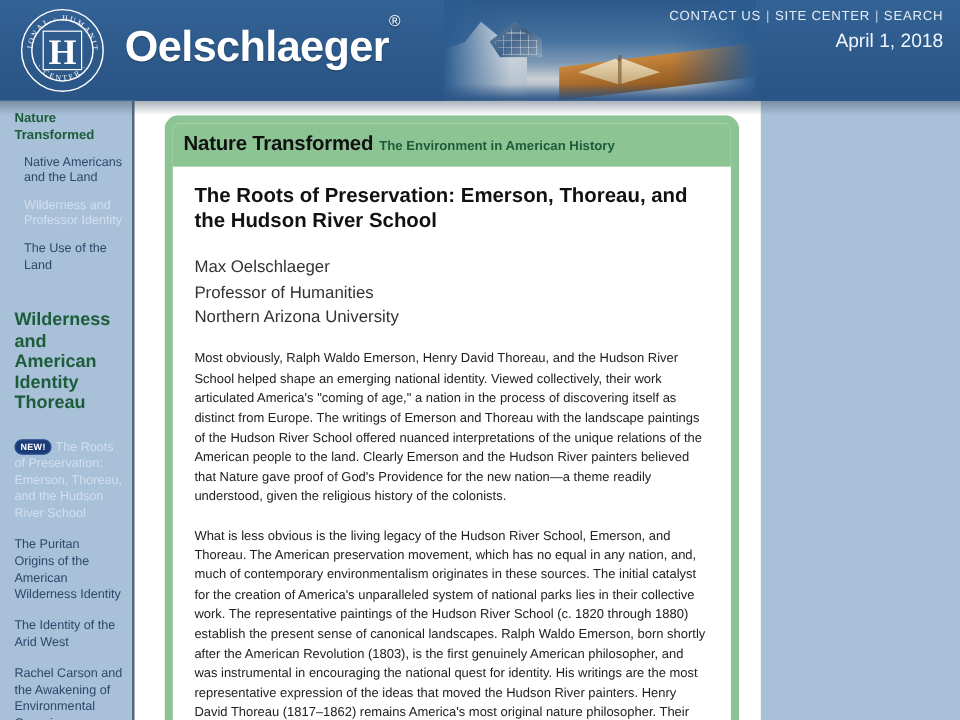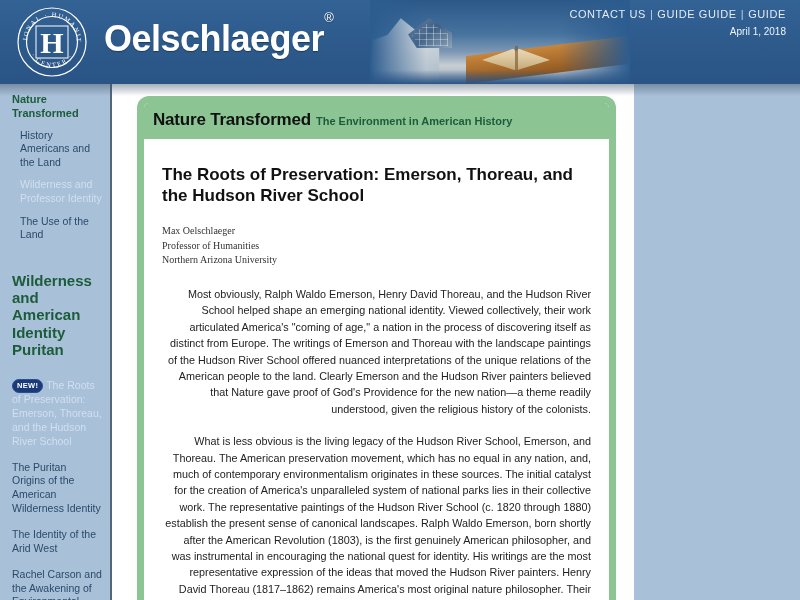--- a/index.html
+++ b/index.html
@@ -85,21 +85,21 @@
   .wordmark sup{font-size:13px;font-weight:normal;top:-16px;position:relative;}
 
   .topnav{
     position:absolute;right:14px;top:8px;
     color:#e3ecf6;font-size:11px;letter-spacing:.6px;
   }
   .topnav a{color:#e3ecf6;text-decoration:none;text-align:center;}
   .topnav .sep{padding:0 4px;color:#bcd0e4;}
   .hdr-date{
     position:absolute;right:14px;top:26px;
-    color:#eef4fa;font-size:10px;
+    color:#eef4fa;font-size:16px;
   }
 
   
   .under-shadow{
     position:absolute;left:0;top:84px;width:800px;height:12px;
     background:linear-gradient(180deg,rgba(60,80,100,.45) 0%,rgba(60,80,100,0) 100%);
     z-index:5;pointer-events:none;
   }
 
   
@@ -149,41 +149,41 @@
     background:#fff;
     border:7px solid #8cc494;
     border-bottom:none;
     border-radius:12px 12px 0 0;
     box-sizing:border-box;
     overflow:hidden;
   }
   .banner{
     background:#8cc494;
     padding:8px 10px 9px 10px;
-    margin:-1px -1px 12px -1px;
+    margin:-1px -1px 0 -1px;
   }
   .banner .b-main{
     color:#111;font-weight:bold;font-size:17px;letter-spacing:-.2px;
   }
   .banner .b-sub{
     color:#1d5c3a;font-weight:bold;font-size:11px;margin-left:5px;
   }
   .article{
     background:#fff;padding:14px 18px 0 18px;
   }
   .art-title{
     font-size:17px;font-weight:bold;line-height:1.22;color:#111;
     margin:0 0 18px 0;
   }
   .byline{
-    font-size:10px;line-height:1.45;color:#333;margin:12px 0 18px 0;font-family:Liberation Serif, serif;
+    font-size:14px;line-height:1.45;color:#333;margin:12px 0 18px 0;
   }
   .para{
     font-size:10.8px;line-height:1.52;color:#222;
-    margin:16px 0 13px 0;text-align:right;
+    margin:16px 0 13px 0;text-align:left;
   }
 </style>
 </head>
 <body>
 
 <div class="page">
 
   <div class="canvas"></div>
   <div class="right-bg"></div>
 
@@ -217,36 +217,36 @@
         <rect x="20" y="20" width="32" height="32" fill="none" stroke="#ffffff" stroke-width="1"></rect>
         <text x="36" y="47" fill="#ffffff" font-size="30" font-weight="bold" text-anchor="middle" font-family="Liberation Serif, serif">H</text>
       </svg>
     </div>
 
     <div class="wordmark">
       <span>Oelschlaeger</span><sup>®</sup>
     </div>
 
     <div class="topnav">
-      <a href="#">CONTACT US</a><span class="sep">|</span><a href="#">GUIDE GUIDE</a><span class="sep">|</span><a href="#">GUIDE</a>
+      <a href="#">CONTACT US</a><span class="sep">|</span><a href="#">SITE CENTER</a><span class="sep">|</span><a href="#">SEARCH</a>
     </div>
     <div class="hdr-date">April 1, 2018</div>
   </div>
 
   <div class="under-shadow"></div>
 
   <div class="sidebar">
 
     <div class="sb-h1">Nature Transformed</div>
 
-    <div class="sb-sub">History Americans and the Land</div>
+    <div class="sb-sub">Native Americans and the Land</div>
     <div class="sb-sub active">Wilderness and Professor Identity</div>
     <div class="sb-sub">The Use of the Land</div>
 
-    <div class="sb-h2">Wilderness and American Identity Puritan</div>
+    <div class="sb-h2">Wilderness and American Identity Thoreau</div>
 
     <div class="sb-item current">
       <span class="badge-new">NEW!</span><span>The Roots of Preservation: Emerson, Thoreau, and the Hudson River School</span>
     </div>
     <div class="sb-item">The Puritan Origins of the American Wilderness Identity</div>
     <div class="sb-item">The Identity of the Arid West</div>
     <div class="sb-item">Rachel Carson and the Awakening of Environmental Consciousness</div>
 
   </div>
 

